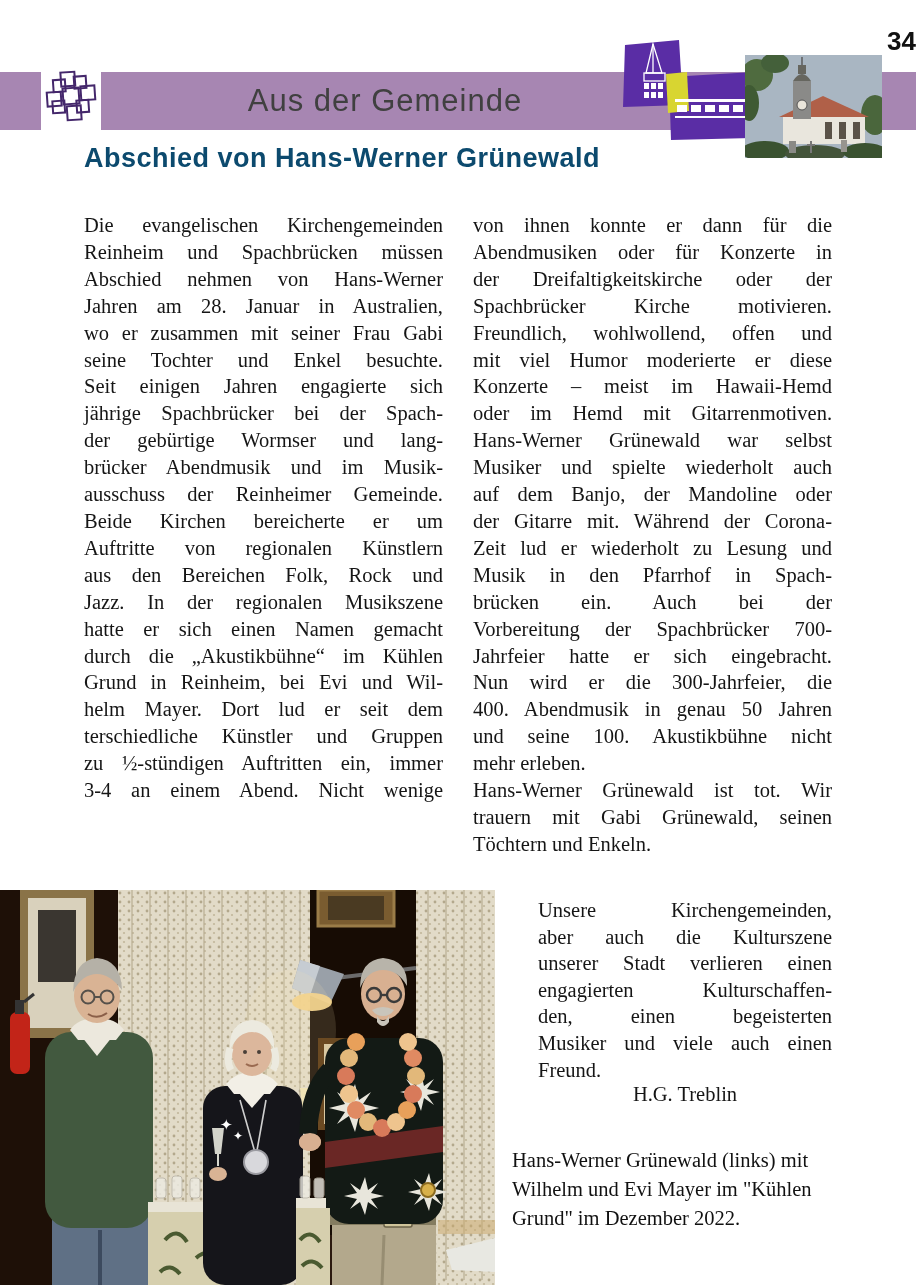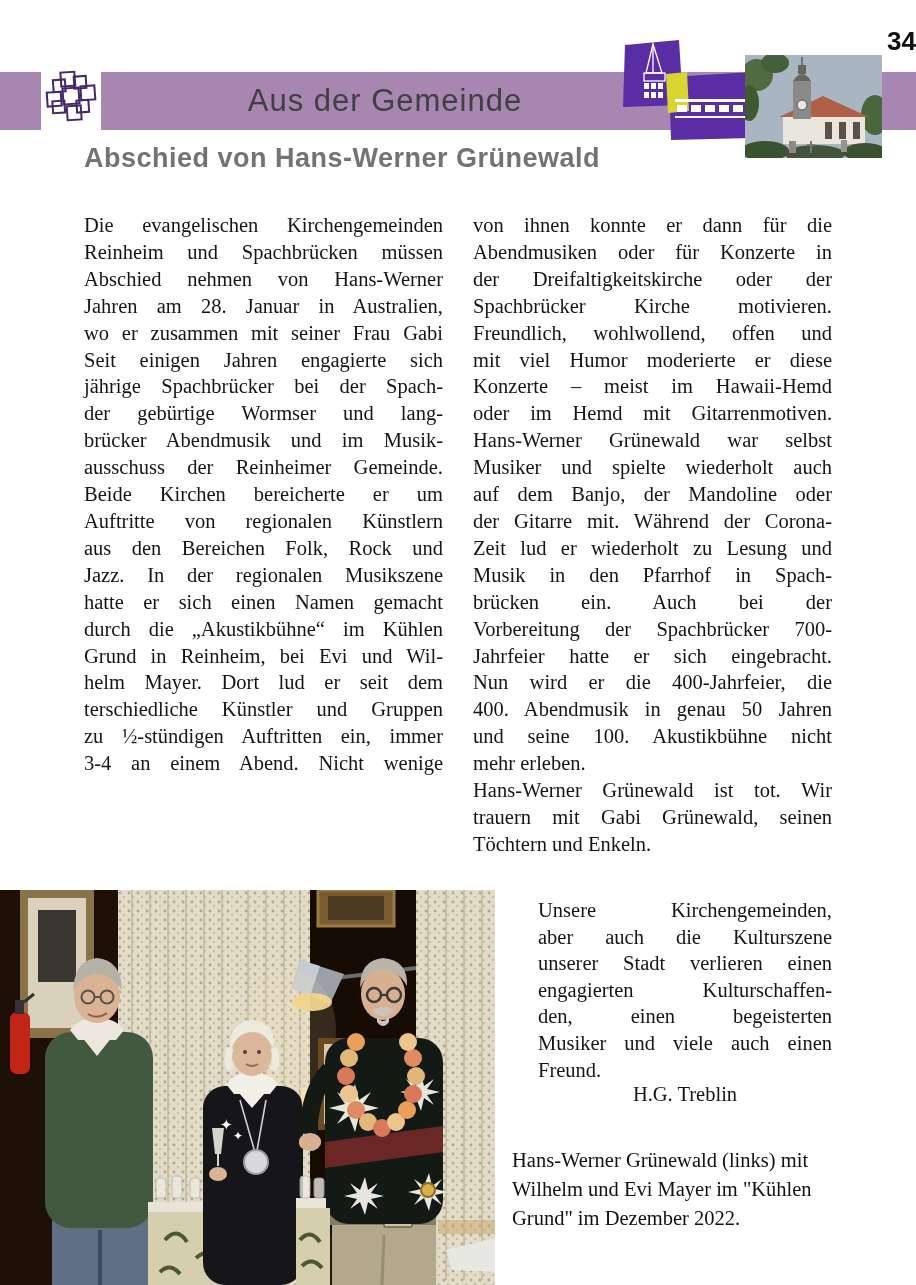--- a/index.html
+++ b/index.html
@@ -15,21 +15,21 @@
     font-family:"Liberation Sans",sans-serif;font-size:31px;color:#404040;letter-spacing:1px;}
 
   .logo-box{left:41px;top:62px;width:60px;height:68px;background:#ffffff;
     display:flex;align-items:center;justify-content:center;z-index:3;}
 
   .collage{left:617px;top:37px;width:140px;height:105px;z-index:4;}
   .churchphoto{left:745px;top:55px;width:137px;height:103px;z-index:4;}
 
   .title{left:84px;top:143px;width:760px;margin:0;
     font-family:"Liberation Sans",sans-serif;font-weight:bold;font-size:27px;
-    letter-spacing:0.5px;color:#737373;}
+    letter-spacing:0.5px;color:#0c4a6e;}
 
   .col{width:359px;top:212px;}
   .colL{left:84px;}
   .colR{left:473px;}
   .bodyline{font-size:20.5px;line-height:26.9px;text-align:justify;text-align-last:justify;
     white-space:normal;color:#151515;}
   .bodyline.endline{text-align-last:left;}
 
   .closing{left:538px;top:897px;width:294px;}
   .closing .bodyline{line-height:26.6px;}
@@ -127,20 +127,21 @@
   </svg>
 
   <h1 class="abs title">Abschied von Hans-Werner Grünewald</h1>
 
   <div class="abs col colL">
       <div class="bodyline">Die evangelischen Kirchengemeinden</div>
       <div class="bodyline">Reinheim und Spachbrücken müssen</div>
       <div class="bodyline">Abschied nehmen von Hans-Werner</div>
       <div class="bodyline">Jahren am 28. Januar in Australien,</div>
       <div class="bodyline">wo er zusammen mit seiner Frau Gabi</div>
+      <div class="bodyline">seine Tochter und Enkel besuchte.</div>
       <div class="bodyline">Seit einigen Jahren engagierte sich</div>
       <div class="bodyline">jährige Spachbrücker bei der Spach-</div>
       <div class="bodyline">der gebürtige Wormser und lang-</div>
       <div class="bodyline">brücker Abendmusik und im Musik-</div>
       <div class="bodyline">ausschuss der Reinheimer Gemeinde.</div>
       <div class="bodyline">Beide Kirchen bereicherte er um</div>
       <div class="bodyline">Auftritte von regionalen Künstlern</div>
       <div class="bodyline">aus den Bereichen Folk, Rock und</div>
       <div class="bodyline">Jazz. In der regionalen Musikszene</div>
       <div class="bodyline">hatte er sich einen Namen gemacht</div>
@@ -162,21 +163,21 @@
       <div class="bodyline">oder im Hemd mit Gitarrenmotiven.</div>
       <div class="bodyline">Hans-Werner Grünewald war selbst</div>
       <div class="bodyline">Musiker und spielte wiederholt auch</div>
       <div class="bodyline">auf dem Banjo, der Mandoline oder</div>
       <div class="bodyline">der Gitarre mit. Während der Corona-</div>
       <div class="bodyline">Zeit lud er wiederholt zu Lesung und</div>
       <div class="bodyline">Musik in den Pfarrhof in Spach-</div>
       <div class="bodyline">brücken ein. Auch bei der</div>
       <div class="bodyline">Vorbereitung der Spachbrücker 700-</div>
       <div class="bodyline">Jahrfeier hatte er sich eingebracht.</div>
-      <div class="bodyline">Nun wird er die 400-Jahrfeier, die</div>
+      <div class="bodyline">Nun wird er die 300-Jahrfeier, die</div>
       <div class="bodyline">400. Abendmusik in genau 50 Jahren</div>
       <div class="bodyline">und seine 100. Akustikbühne nicht</div>
       <div class="bodyline endline">mehr erleben.</div>
       <div class="bodyline">Hans-Werner Grünewald ist tot. Wir</div>
       <div class="bodyline">trauern mit Gabi Grünewald, seinen</div>
       <div class="bodyline endline">Töchtern und Enkeln.</div>
     </div>
 
   <div class="abs photo">
     <svg width="495" height="395" viewBox="0 0 495 395">

